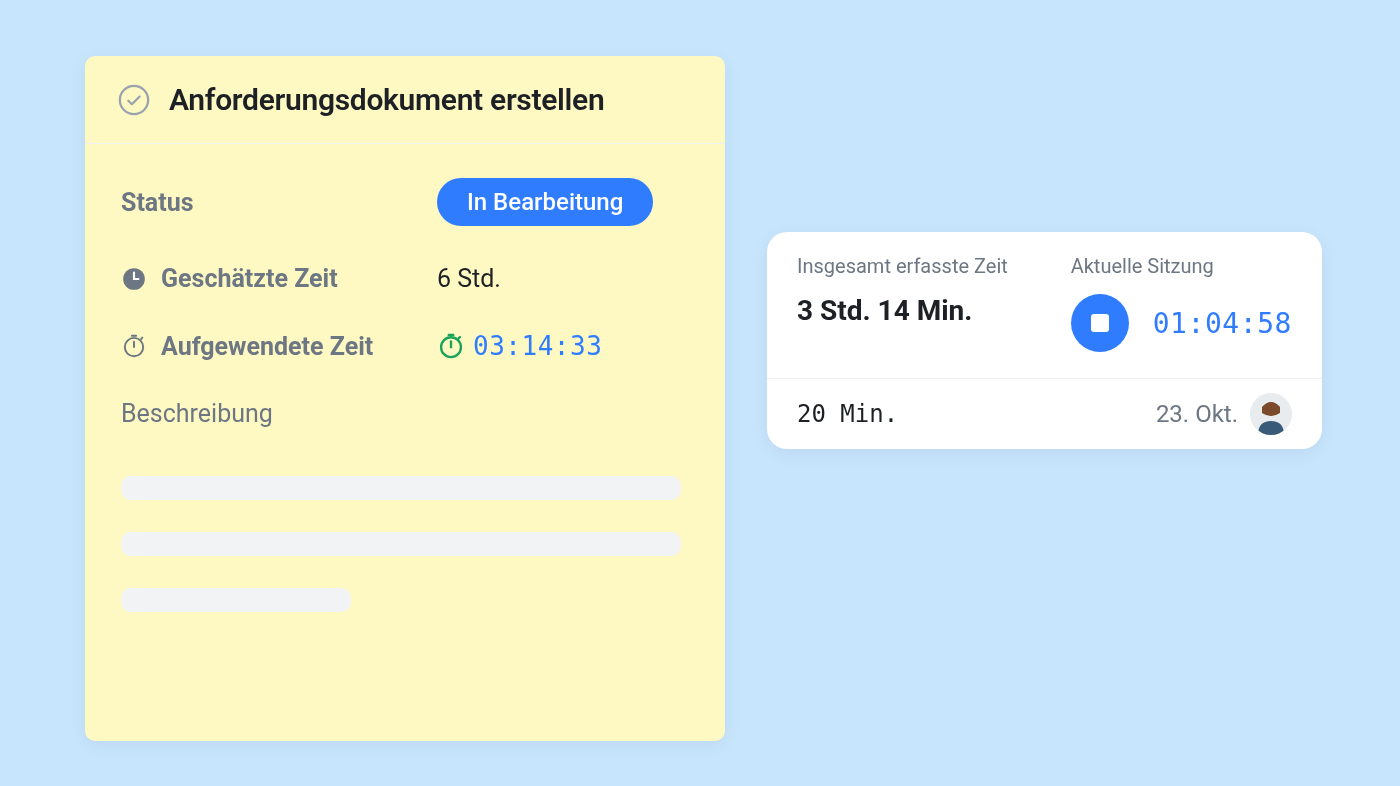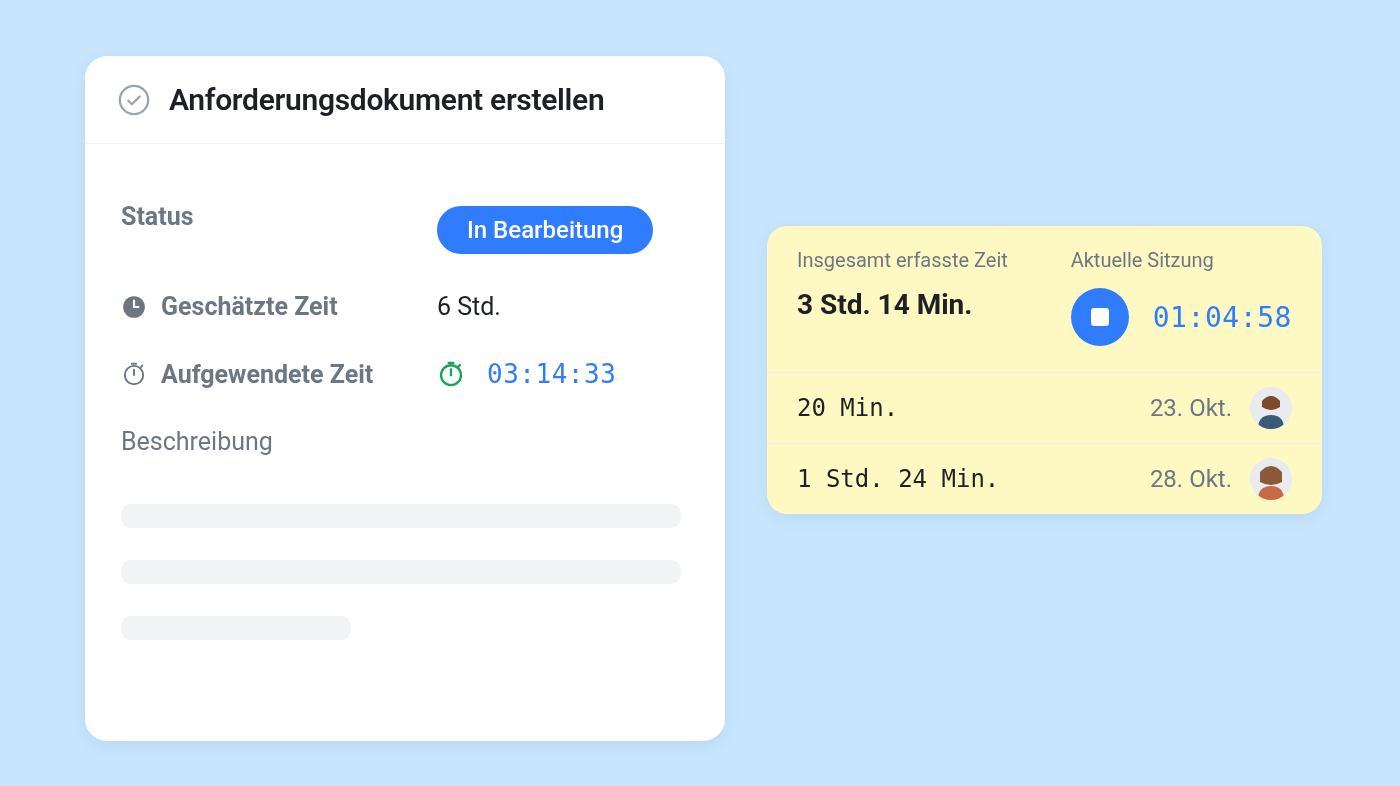--- a/index.html
+++ b/index.html
@@ -12,22 +12,22 @@
     overflow: hidden;
   }
 
   
   .task-card {
     position: absolute;
     left: 85px;
     top: 56px;
     width: 640px;
     height: 685px;
-    background: #ffffff;
-    border-radius: 22px;
+    background: #fef9c3;
+    border-radius: 10px;
     box-shadow: 0 4px 18px rgba(0,0,0,0.06);
   }
   .task-header {
     display: flex;
     align-items: center;
     gap: 18px;
     padding: 26px 32px 26px 32px;
     border-bottom: 1px solid #eef0f2;
   }
   .check-circle-icon {
@@ -68,26 +68,25 @@
     font-size: 25px;
     color: #1d2024;
   }
   .status-pill {
     background: #2f7cff;
     color: #fff;
     font-size: 24px;
     font-weight: 500;
     padding: 10px 30px;
     border-radius: 999px;
-    margin-top: 28px;
   }
   .spent-time-value {
     display: flex;
     align-items: center;
-    gap: 22px;
+    gap: 8px;
   }
   .stopwatch-icon-active {
     width: 28px; height: 28px;
     color: #1aa35a;
     flex-shrink: 0;
   }
   .spent-time-text {
     font-family: "SFMono-Regular", ui-monospace, Menlo, Consolas, monospace;
     font-size: 26px;
     color: #2f7cff;
@@ -106,23 +105,23 @@
     margin-bottom: 32px;
   }
   .placeholder-line.w1 { width: 560px; }
   .placeholder-line.w2 { width: 560px; }
   .placeholder-line.w3 { width: 230px; }
 
   
   .time-card {
     position: absolute;
     left: 767px;
-    top: 226px;
+    top: 232px;
     width: 555px;
-    background: #fef9c3;
+    background: #ffffff;
     border-radius: 20px;
     box-shadow: 0 4px 18px rgba(0,0,0,0.06);
   }
   .time-top {
     display: flex;
     padding: 22px 30px 26px 30px;
   }
   .total-col { width: 280px; }
   .session-col { flex: 1; display: flex; flex-direction: column; }
   .time-label {
@@ -159,21 +158,21 @@
     font-size: 28px;
     color: #2f7cff;
     letter-spacing: 0.02em;
   }
   .time-rows { border-top: 1px solid #eef0f2; }
   .time-row {
     display: flex;
     align-items: center;
     padding: 14px 30px;
     border-bottom: 1px solid #eef0f2;
-    gap: 18px;
+    gap: 12px;
   }
   .time-row:last-child { border-bottom: none; }
   .row-duration {
     font-family: "SFMono-Regular", ui-monospace, Menlo, Consolas, monospace;
     font-size: 24px;
     color: #1d2024;
     flex: 1;
   }
   .row-date {
     font-size: 24px;
@@ -286,27 +285,15 @@
       <div class="avatar">
         <svg viewBox="0 0 42 42">
           <circle cx="21" cy="21" r="21" fill="#e8ecef"></circle>
           <circle cx="21" cy="16" r="7" fill="#d6b99a"></circle>
           <path d="M12 14 Q21 4 30 14 L30 20 Q21 26 12 20 Z" fill="#7a4a2a"></path>
           <path d="M8 42 Q8 28 21 28 Q34 28 34 42 Z" fill="#3a5a7a"></path>
         </svg>
       </div>
     </div>
 
-    <div class="time-row">
-      <div class="row-duration">1 Std. 24 Min.</div>
-      <div class="row-date">28. Okt.</div>
-      <div class="avatar">
-        <svg viewBox="0 0 42 42">
-          <circle cx="21" cy="21" r="21" fill="#e8ecef"></circle>
-          <circle cx="21" cy="16" r="7" fill="#e8c5a8"></circle>
-          <path d="M10 14 Q21 2 32 14 L32 24 Q21 30 10 24 Z" fill="#8a5a3a"></path>
-          <path d="M8 42 Q8 28 21 28 Q34 28 34 42 Z" fill="#c76a4a"></path>
-        </svg>
-      </div>
-    </div>
 
   </div>
 </div>
 
 </body></html>

